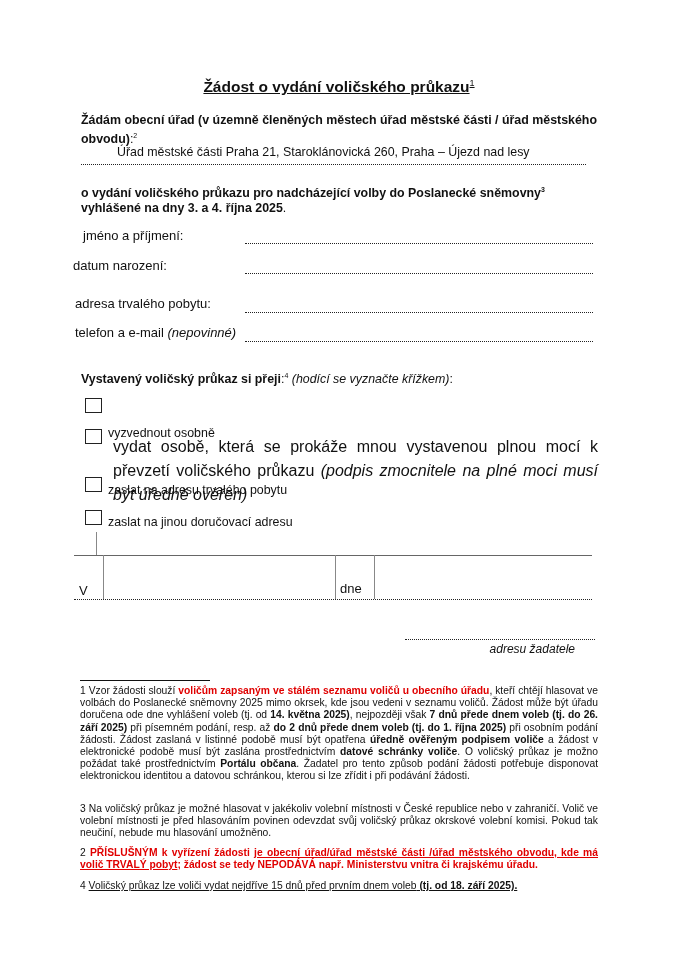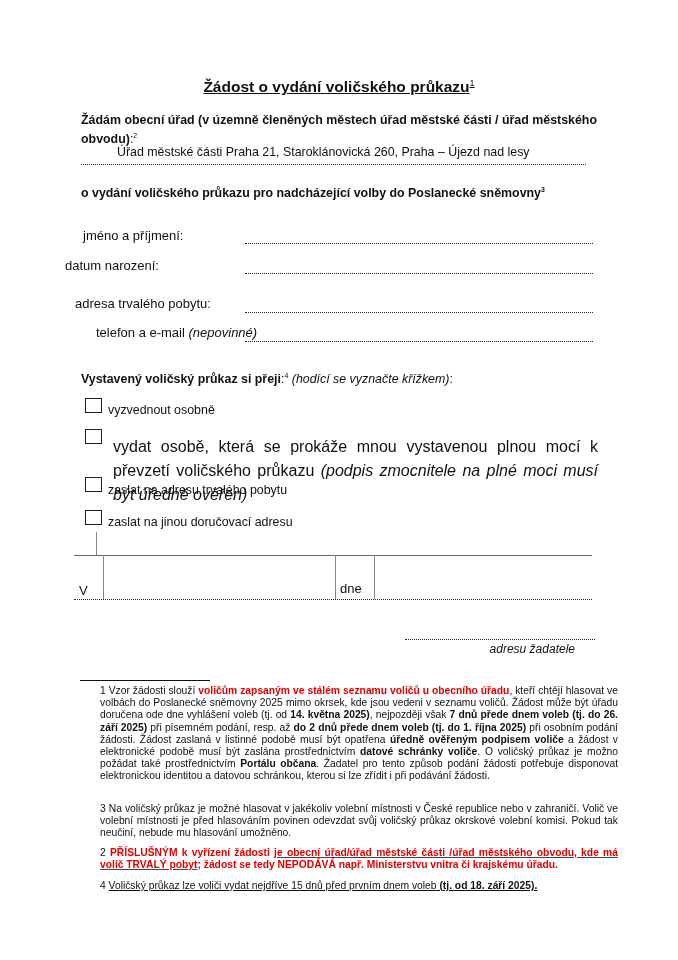--- a/index.html
+++ b/index.html
@@ -19,21 +19,21 @@
   .choose { left:81px; top:372px; font-size:12.4px; }
   .choose sup { font-size:7px; }
   .cb { width:17px; height:15px; border:1.4px solid #222; box-sizing:border-box; background:#fff; cursor:pointer; }
   .opt { font-size:12.4px; }
   .opt2 { left:113px; width:485px; top:435px; font-size:16px; text-align:justify; line-height:24px; }
   .hline { height:0; border-top:1px solid #666; }
   .vline { width:0; border-left:1px solid #888; }
   .sig { left:405px; width:190px; top:639px; }
   .siglabel { left:405px; width:190px; top:642px; font-size:12px; font-style:italic; text-align:right; padding-right:20px; box-sizing:border-box; }
   .fnsep { left:80px; top:680px; width:130px; border-top:1.5px solid #111; }
-  .fn { left:80px; width:518px; font-size:10.3px; line-height:12.2px; text-align:justify;margin-left:20px; }
+  .fn { left:80px; width:518px; font-size:10.3px; line-height:12.2px; text-align:justify; }
   .red { color:#e00000; font-weight:bold; }
   .b { font-weight:bold; }
   .u { text-decoration:underline; }
   input.field { border:none; background:transparent; outline:none; font-family:"Liberation Sans", sans-serif; font-size:12px; }
 </style>
 </head>
 <body>
 
 <div class="abs title">
   <span class="t">Žádost o vydání voličského průkazu</span><sup>1</sup>
@@ -43,46 +43,47 @@
   <span>Žádám obecní úřad (v územně členěných městech úřad městské části / úřad městského obvodu)</span><span style="font-weight:normal">:</span><sup>2</sup>
 </div>
 
 <div class="abs office">
   <span>Úřad městské části Praha 21, Staroklánovická 260, Praha – Újezd nad lesy</span>
 </div>
 <div class="abs dotline" style="left:81px; width:505px; top:164px;"></div>
 
 <div class="abs election">
   <div><span>o vydání voličského průkazu pro nadcházející volby do Poslanecké sněmovny</span><sup>3</sup></div>
+  <div><span>vyhlášené na dny 3. a 4. října 2025</span><span style="font-weight:normal">.</span></div>
 </div>
 
 <div class="abs flabel" style="left:83px; top:228px;">jméno a příjmení:</div>
 <input class="abs field" style="left: 245px; top: 228px; width: 348px; height: 14px;" value="">
 <div class="abs dotline" style="left:245px; width:348px; top:243px;"></div>
 
-<div class="abs flabel" style="left:65px; top:258px;">datum narození:</div>
+<div class="abs flabel" style="left:73px; top:258px;">datum narození:</div>
 <input class="abs field" style="left: 245px; top: 258px; width: 348px; height: 14px;" value="">
 <div class="abs dotline" style="left:245px; width:348px; top:273px;"></div>
 
 <div class="abs flabel" style="left:75px; top:296px;">adresa trvalého pobytu:</div>
 <input class="abs field" style="left: 245px; top: 296px; width: 348px; height: 14px;" value="">
 <div class="abs dotline" style="left:245px; width:348px; top:312px;"></div>
 
-<div class="abs flabel" style="left:75px; top:325px;margin-left:21px;">
+<div class="abs flabel" style="left:75px; top:325px;">
   <span>telefon a e-mail </span><i>(nepovinné)</i>
 </div>
 <input class="abs field" style="left: 245px; top: 325px; width: 348px; height: 14px;" value="">
 <div class="abs dotline" style="left:245px; width:348px; top:341px;"></div>
 
 <div class="abs choose">
   <b>Vystavený voličský průkaz si přeji</b><span>:</span><sup>4</sup><i> (hodící se vyznačte křížkem)</i><span>:</span>
 </div>
 
 <div class="abs cb" style="left:85px; top:398px;"></div>
-<div class="abs opt" style="left:108px; top:403px;">vyzvednout osobně</div>
+<div class="abs opt" style="left:108px; top:426px;">vyzvednout osobně</div>
 
 <div class="abs cb" style="left:85px; top:429px;"></div>
 <div class="abs opt2">
   <span>vydat osobě, která se prokáže mnou vystavenou plnou mocí k převzetí voličského průkazu </span><i>(podpis zmocnitele na plné moci musí být úředně ověřen)</i>
 </div>
 
 <div class="abs cb" style="left:85px; top:477px;"></div>
 <div class="abs opt" style="left:108px; top:483px;">zaslat na adresu trvalého pobytu</div>
 
 <div class="abs cb" style="left:85px; top:510px;"></div>

